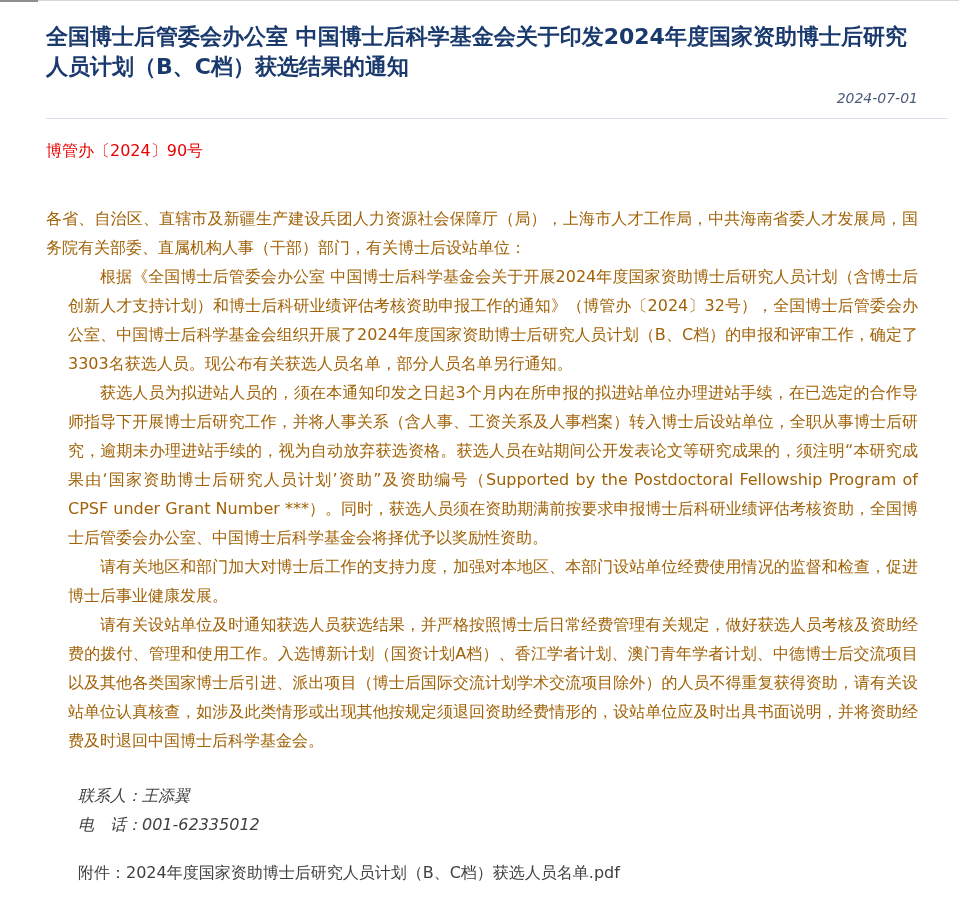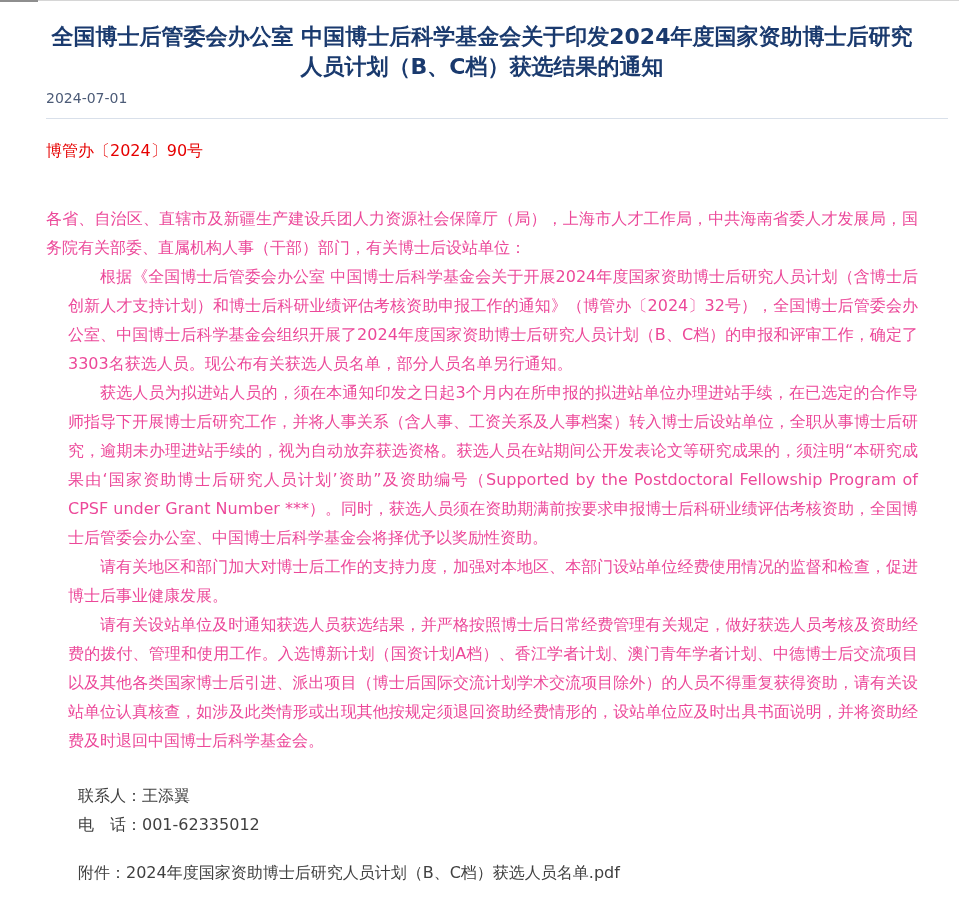--- a/index.html
+++ b/index.html
@@ -27,66 +27,68 @@
     background: #8e8e8e;
   }
   .content {
     padding: 0 41px 0 46px;
   }
   .page-title {
     margin: 21px 0 0 0;
     font-size: 22px;
     line-height: 30px;
     font-weight: bold;
-    text-align: center;
+    text-align: left;
     color: #1a3a6e;
   }
   .publish-date {
     margin-top: 7px;
-    text-align: left;
+    text-align: right;
     font-size: 14px;
     line-height: 18px;
     color: #4c5b77;
+    font-style: italic;
   }
   .divider {
     margin: 11px -30px 0 0;
     border: none;
     border-top: 1px solid #d9e0ea;
     height: 0;
   }
   .doc-number {
     margin-top: 21px;
     text-align: left;
     font-size: 16px;
     line-height: 22px;
     color: #e60000;
   }
   .body-text {
     margin-top: 42px;
     font-size: 16px;
-    color: #ec4899;
+    color: #a16207;
   }
   .body-text p {
     margin: 0;
     line-height: 29px;
     text-align: justify;
   }
   .body-text p.indent {
     text-indent: 2em;
     margin-left: 22px;
   }
   .contact-block {
     margin-top: 26px;
     font-size: 16px;
     color: #404040;
   }
   .contact-block p {
     margin: 0;
     line-height: 29px;
     text-indent: 2em;
+    font-style: italic;
   }
   .attachment-block {
     margin-top: 19px;
     font-size: 16px;
     color: #404040;
   }
   .attachment-block p {
     margin: 0;
     line-height: 29px;
     text-indent: 2em;

